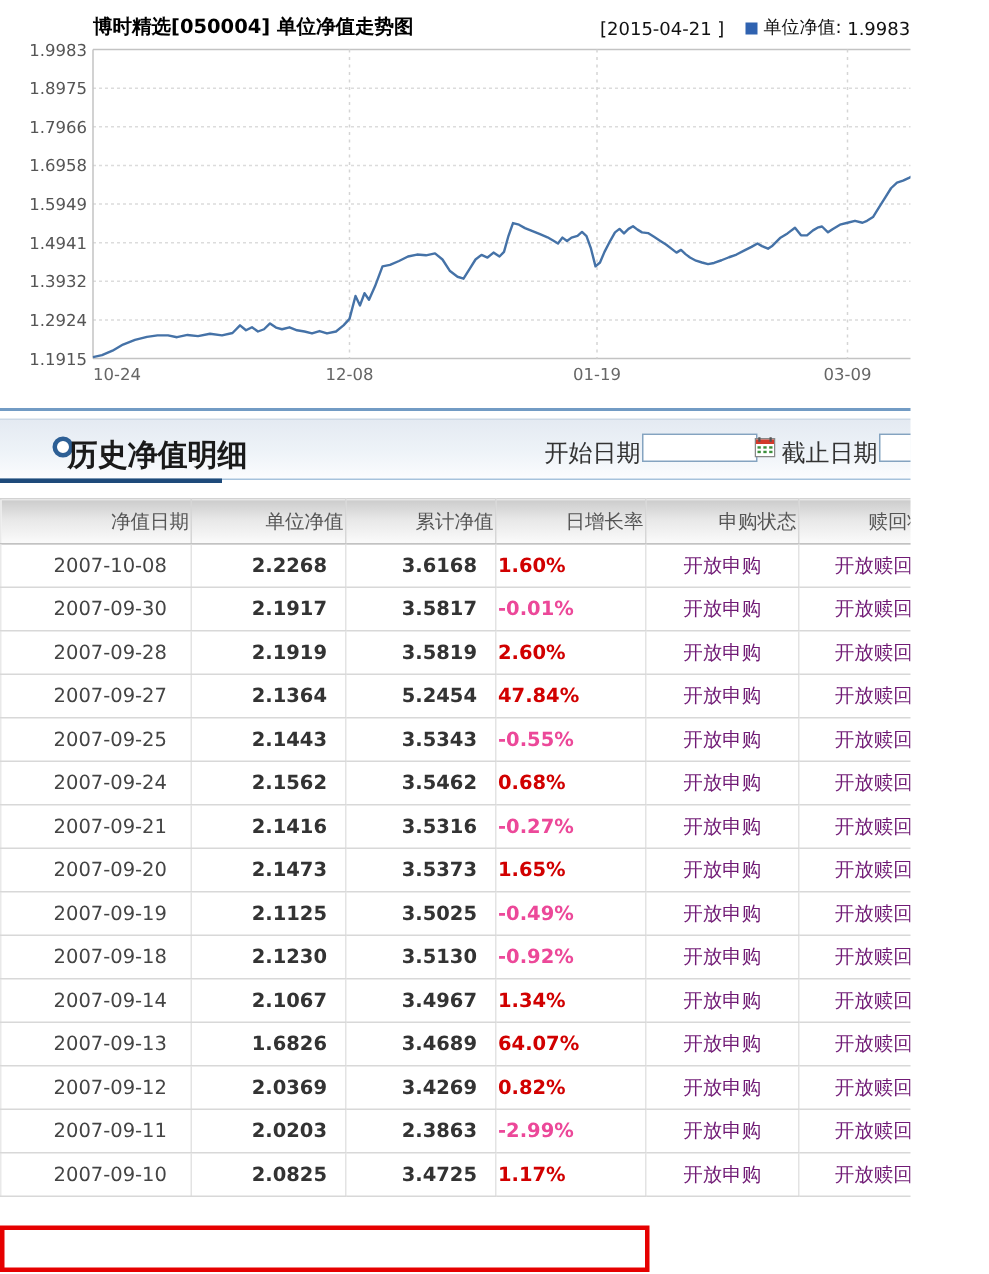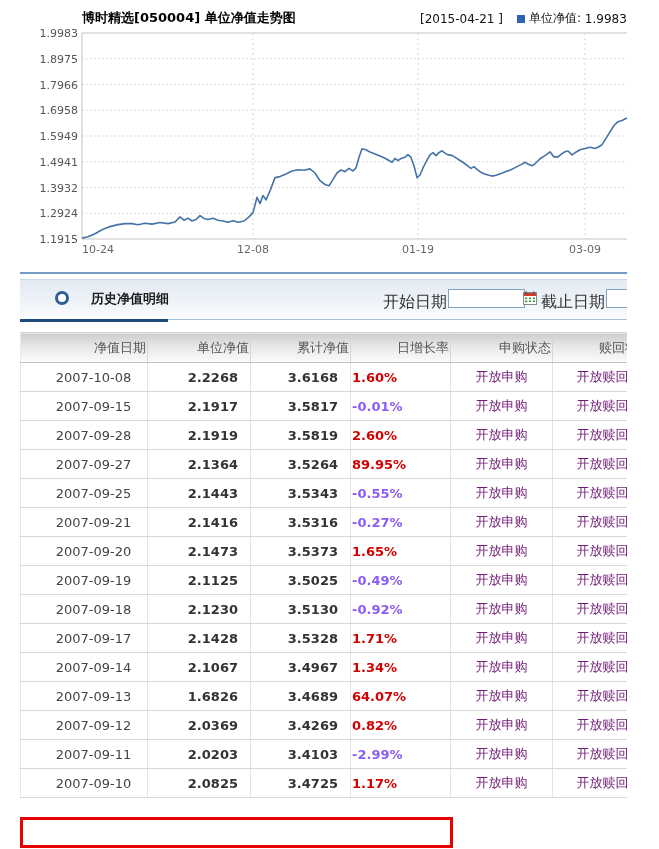--- a/index.html
+++ b/index.html
@@ -1,49 +1,49 @@
 <!DOCTYPE html>
 <html><head>
 <meta charset="utf-8">
 <style>
   html,body{margin:0;padding:0;background:#fff;}
   #page{position:relative;width:607px;height:849px;background:#fff;overflow:hidden;
-        font-family:"DejaVu Sans","Liberation Sans",sans-serif;margin-left:20px;}
+        font-family:"DejaVu Sans","Liberation Sans",sans-serif;}
   
   .chart-title{position:absolute;left:62px;top:9px;font-size:13px;font-weight:bold;color:#000;white-space:nowrap;}
   .chart-meta{position:absolute;left:400px;top:10px;font-size:12px;color:#111;white-space:nowrap;display:flex;align-items:center;}
   .chart-meta .dt{margin-right:14px;}
   .legend-square{display:inline-block;width:8px;height:8px;background:#2f62b0;margin-right:4px;}
   
   .wm1{position:absolute;left:615px;top:34px;font-size:24px;font-weight:bold;color:#dbdbdb;letter-spacing:2px;white-space:nowrap;}
   .wm2{position:absolute;left:615px;top:62px;font-size:10px;color:#d4d4d4;letter-spacing:2px;white-space:nowrap;}
   
   .blue-divider{position:absolute;left:0;top:272px;width:659px;height:2px;background:#729bc4;}
   .section-bar{position:absolute;left:0;top:279px;width:659px;height:39px;
                background:linear-gradient(180deg,#e4eaf2 0%,#eef3f8 55%,#fbfcfe 100%);
                border-top:1px solid #cdd9e6;border-bottom:1px solid #a6c2dc;}
   .circle-icon{position:absolute;left:35px;top:11px;width:8px;height:8px;border:3px solid #2d5f95;border-radius:50%;background:#fff;}
-  .section-title{position:absolute;left:71px;top:10px;font-size:13px;font-weight:bold;color:#1a1a1a;}
+  .section-title{position:absolute;left:45px;top:10px;font-size:20px;font-weight:bold;color:#1a1a1a;}
   .tab-underline-dark{position:absolute;left:0;bottom:-3px;width:148px;height:3px;background:#1e4a7a;}
   .date-label{position:absolute;top:12px;font-size:16px;color:#333;}
   .date-input{position:absolute;top:9px;width:71px;height:17px;border:1px solid #84a3c0;background:#fff;font-size:12px;padding:0 2px;}
   .cal-icon{position:absolute;left:503px;top:10px;width:14px;height:14px;cursor:pointer;}
   
   .tablewrap{position:absolute;left:0;top:332px;width:659px;}
   table{border-collapse:collapse;table-layout:fixed;width:659px;font-size:13px;}
   th{height:27px;font-weight:normal;color:#555;text-align:right;
      background:linear-gradient(180deg,#cccccc 0%,#e8e8e8 45%,#fbfbfb 100%);
      border-top:1px solid #d2d2d2;border-bottom:1px solid #c2c2c2;border-right:1px solid #d6d6d6;}
   td{height:26px;border-bottom:1px solid #d8d8d8;border-right:1px solid #e3e3e3;color:#444;}
   td:first-child,th:first-child{border-left:1px solid #e9e9e9;}
   td.c-date{text-align:center;padding-left:20px;color:#444;}
   td.c-num{text-align:right;padding-right:12px;font-weight:bold;color:#333;}
   td.c-pct{text-align:left;padding-right:10px;font-weight:bold;}
   td.c-pct.up{color:#d10000;}
-  td.c-pct.down{color:#8b5cf6;}
+  td.c-pct.down{color:#ec4899;}
   td.c-status{text-align:center;color:#701a75;}
   .highlight-box{position:absolute;left:0;width:433px;height:31px;border:3px solid #e60000;box-sizing:border-box;pointer-events:none;}
 </style>
 </head>
 <body>
 
 <div id="page">
 
   <div class="chart-title">博时精选[050004] 单位净值走势图</div>
   <div class="chart-meta">
@@ -137,56 +137,65 @@
           <tr>
             <td class="c-date">2007-10-08</td>
             <td class="c-num">2.2268</td>
             <td class="c-num">3.6168</td>
             <td class="c-pct up">1.60%</td>
             <td class="c-status">开放申购</td>
             <td class="c-status">开放赎回</td>
             <td class="c-empty"></td>
           </tr>
           <tr>
-            <td class="c-date">2007-09-15</td>
+            <td class="c-date">2007-09-30</td>
             <td class="c-num">2.1917</td>
             <td class="c-num">3.5817</td>
             <td class="c-pct down">-0.01%</td>
             <td class="c-status">开放申购</td>
             <td class="c-status">开放赎回</td>
             <td class="c-empty"></td>
           </tr>
           <tr>
             <td class="c-date">2007-09-28</td>
             <td class="c-num">2.1919</td>
             <td class="c-num">3.5819</td>
             <td class="c-pct up">2.60%</td>
             <td class="c-status">开放申购</td>
             <td class="c-status">开放赎回</td>
             <td class="c-empty"></td>
           </tr>
           <tr>
             <td class="c-date">2007-09-27</td>
             <td class="c-num">2.1364</td>
-            <td class="c-num">3.5264</td>
-            <td class="c-pct up">89.95%</td>
+            <td class="c-num">5.2454</td>
+            <td class="c-pct up">47.84%</td>
             <td class="c-status">开放申购</td>
             <td class="c-status">开放赎回</td>
             <td class="c-empty"></td>
           </tr>
           <tr>
             <td class="c-date">2007-09-25</td>
             <td class="c-num">2.1443</td>
             <td class="c-num">3.5343</td>
             <td class="c-pct down">-0.55%</td>
             <td class="c-status">开放申购</td>
             <td class="c-status">开放赎回</td>
             <td class="c-empty"></td>
           </tr>
           <tr>
+            <td class="c-date">2007-09-24</td>
+            <td class="c-num">2.1562</td>
+            <td class="c-num">3.5462</td>
+            <td class="c-pct up">0.68%</td>
+            <td class="c-status">开放申购</td>
+            <td class="c-status">开放赎回</td>
+            <td class="c-empty"></td>
+          </tr>
+          <tr>
             <td class="c-date">2007-09-21</td>
             <td class="c-num">2.1416</td>
             <td class="c-num">3.5316</td>
             <td class="c-pct down">-0.27%</td>
             <td class="c-status">开放申购</td>
             <td class="c-status">开放赎回</td>
             <td class="c-empty"></td>
           </tr>
           <tr>
             <td class="c-date">2007-09-20</td>
@@ -209,29 +218,20 @@
           <tr>
             <td class="c-date">2007-09-18</td>
             <td class="c-num">2.1230</td>
             <td class="c-num">3.5130</td>
             <td class="c-pct down">-0.92%</td>
             <td class="c-status">开放申购</td>
             <td class="c-status">开放赎回</td>
             <td class="c-empty"></td>
           </tr>
           <tr>
-            <td class="c-date">2007-09-17</td>
-            <td class="c-num">2.1428</td>
-            <td class="c-num">3.5328</td>
-            <td class="c-pct up">1.71%</td>
-            <td class="c-status">开放申购</td>
-            <td class="c-status">开放赎回</td>
-            <td class="c-empty"></td>
-          </tr>
-          <tr>
             <td class="c-date">2007-09-14</td>
             <td class="c-num">2.1067</td>
             <td class="c-num">3.4967</td>
             <td class="c-pct up">1.34%</td>
             <td class="c-status">开放申购</td>
             <td class="c-status">开放赎回</td>
             <td class="c-empty"></td>
           </tr>
           <tr>
             <td class="c-date">2007-09-13</td>
@@ -247,21 +247,21 @@
             <td class="c-num">2.0369</td>
             <td class="c-num">3.4269</td>
             <td class="c-pct up">0.82%</td>
             <td class="c-status">开放申购</td>
             <td class="c-status">开放赎回</td>
             <td class="c-empty"></td>
           </tr>
           <tr>
             <td class="c-date">2007-09-11</td>
             <td class="c-num">2.0203</td>
-            <td class="c-num">3.4103</td>
+            <td class="c-num">2.3863</td>
             <td class="c-pct down">-2.99%</td>
             <td class="c-status">开放申购</td>
             <td class="c-status">开放赎回</td>
             <td class="c-empty"></td>
           </tr>
           <tr>
             <td class="c-date">2007-09-10</td>
             <td class="c-num">2.0825</td>
             <td class="c-num">3.4725</td>
             <td class="c-pct up">1.17%</td>

